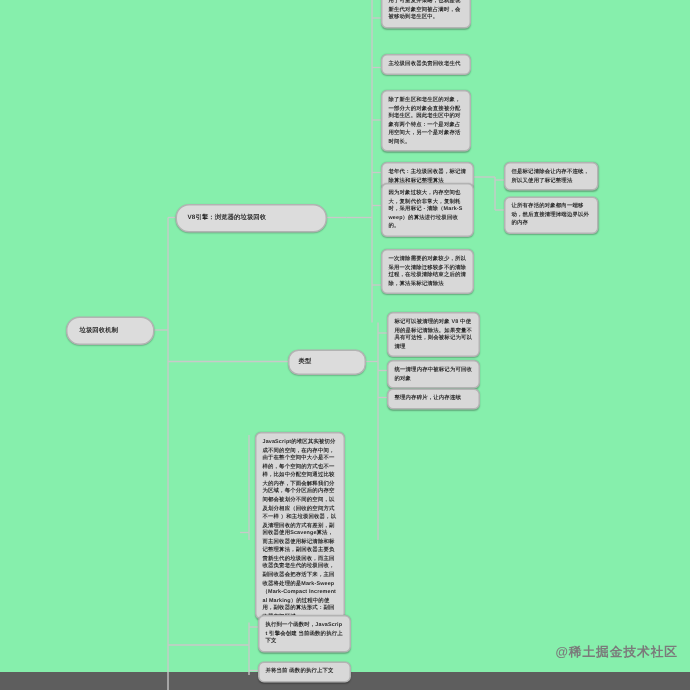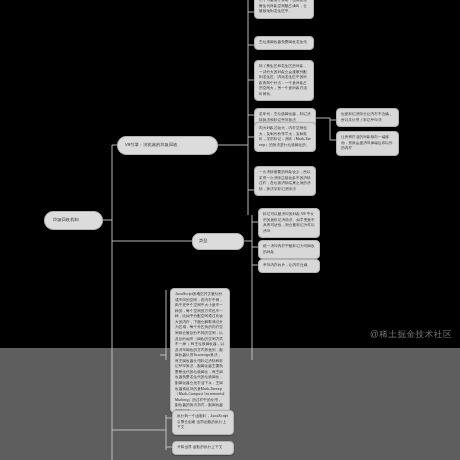--- a/index.html
+++ b/index.html
@@ -4,22 +4,23 @@
 <style>
   * { box-sizing: border-box; margin: 0; padding: 0; }
   html, body {
     width: 460px; height: 460px;
     background: #5e5e5e;
     font-family: "Liberation Sans", "DejaVu Sans", sans-serif;
     overflow: hidden;
   }
   #canvas {
     position: relative;
-    width: 460px; height: 348px;
-    background: #000000;
+    width: 460px; height: 448px;
+    background: #86efac;
+    font-weight: bold;
   }
   svg#links {
     position: absolute; left: 0; top: 0;
     width: 460px; height: 460px;
     pointer-events: none;
   }
   .node {
     position: absolute;
     background: #d8d8d8;
     color: #2b2b2b;

